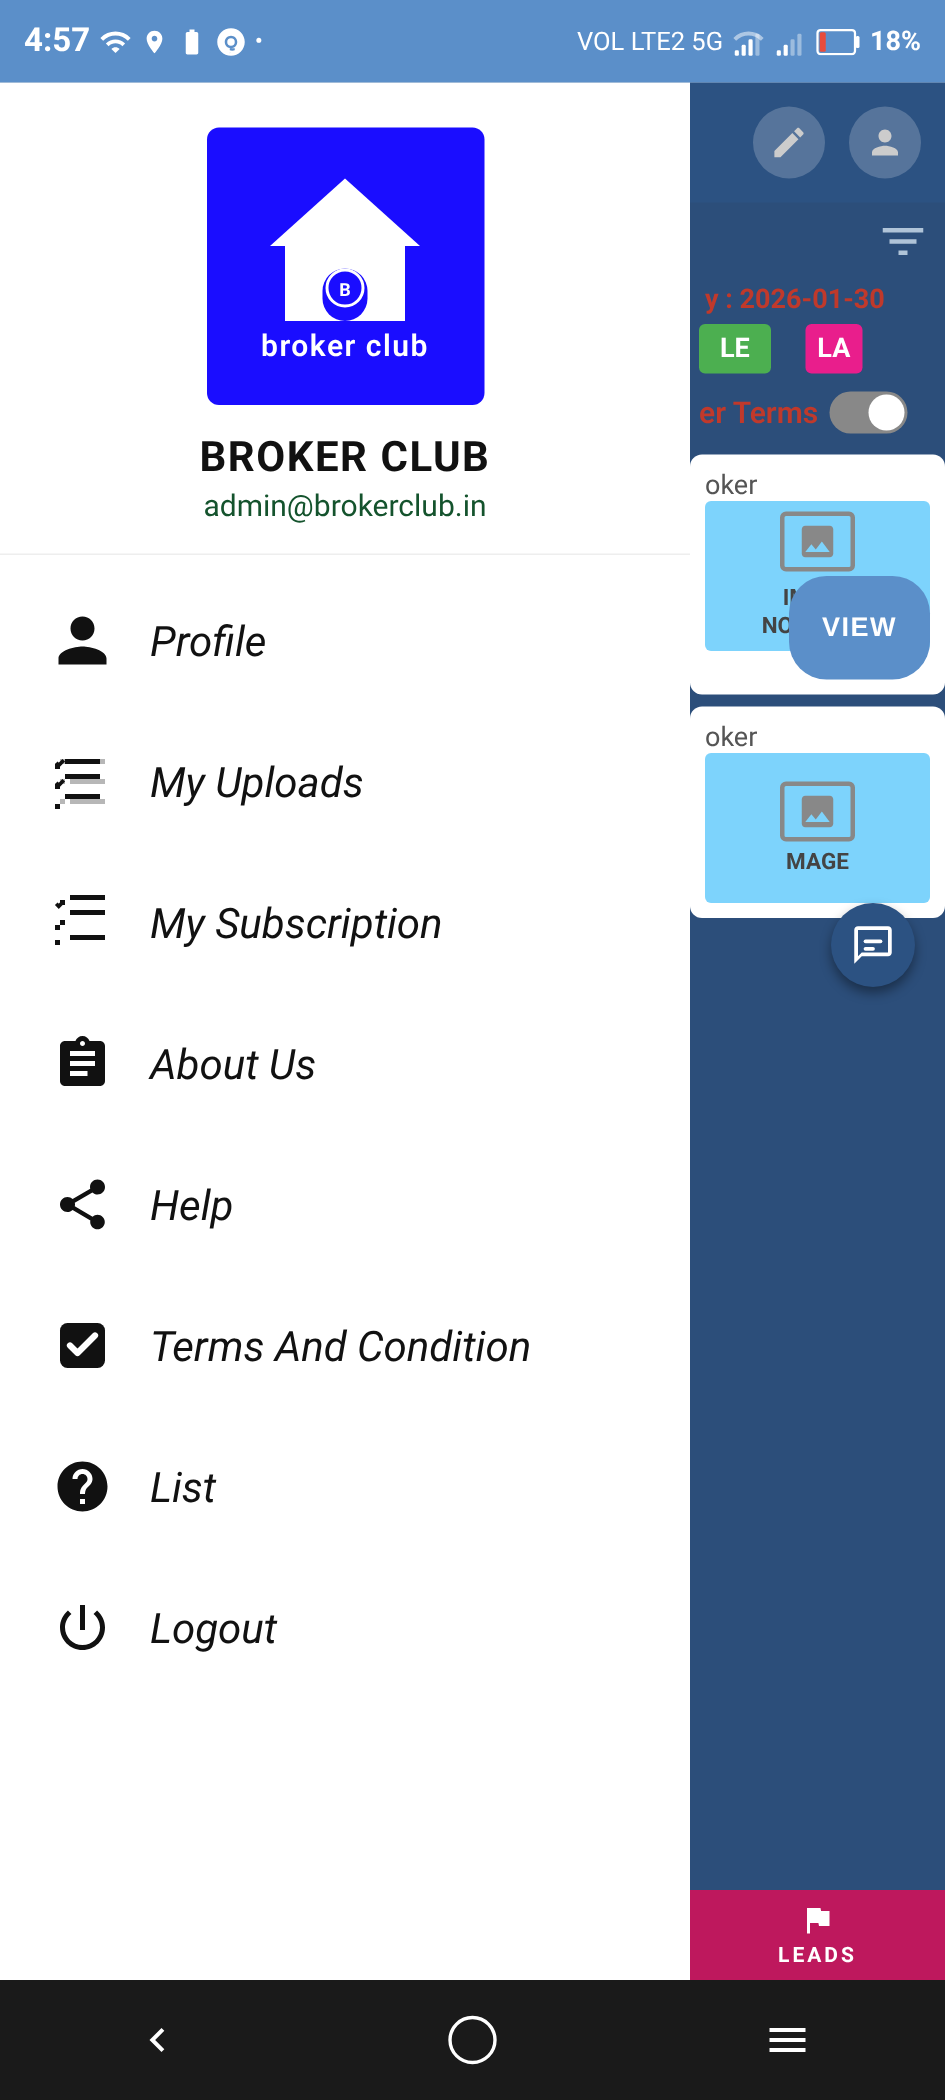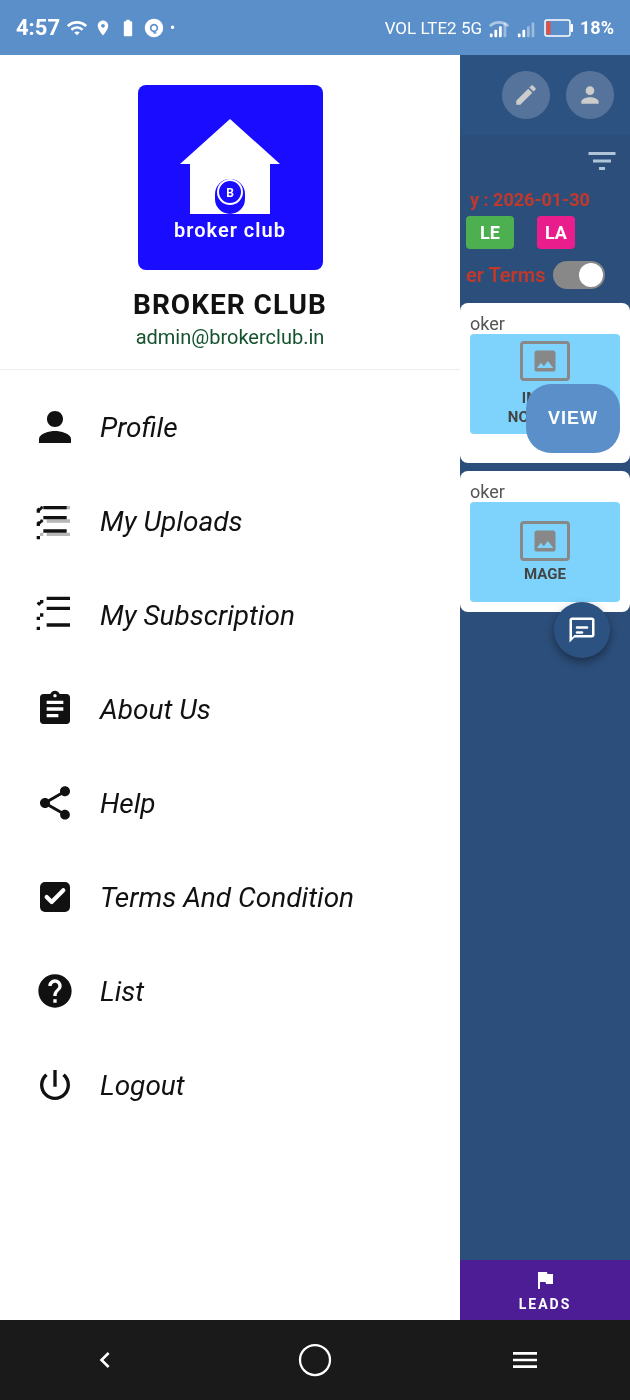--- a/index.html
+++ b/index.html
@@ -537,21 +537,21 @@
     </div>
 
     <div class="fab-btn" style="position:relative; margin:10px auto; width:56px; height:56px; background:#2c5282; border-radius:50%; display:flex; align-items:center; justify-content:center; margin-left:auto; margin-right:10px; box-shadow:0 4px 8px rgba(0,0,0,0.4);">
       <svg width="30" height="30" viewBox="0 0 24 24" fill="white">
           <path d="M20 2H4c-1.1 0-2 .9-2 2v18l4-4h14c1.1 0 2-.9 2-2V4c0-1.1-.9-2-2-2zm0 14H6l-2 2V4h16v12z"></path>
           <rect x="7" y="9" width="10" height="2" rx="1" fill="white"></rect>
           <rect x="7" y="13" width="6" height="2" rx="1" fill="white"></rect>
         </svg>
     </div>
 
-    <div class="leads-bar" style="position:absolute; bottom:0; left:0; right:0; background:#4c1d95; height:60px; display:flex; flex-direction:column; align-items:center; justify-content:center;">
+    <div class="leads-bar" style="position:absolute; bottom:0; left:0; right:0; background:#be185d; height:60px; display:flex; flex-direction:column; align-items:center; justify-content:center;">
       <svg width="24" height="24" viewBox="0 0 24 24" fill="white">
           <path d="M14.4 6L14 4H5v17h2v-7h5.6l.4 2h7V6z"></path>
         </svg>
       <span style="color:white;font-size:14px;font-weight:bold;letter-spacing:2px;">LEADS</span>
     </div>
 
   </div>
 </div>
 
 <div class="nav-bar">

